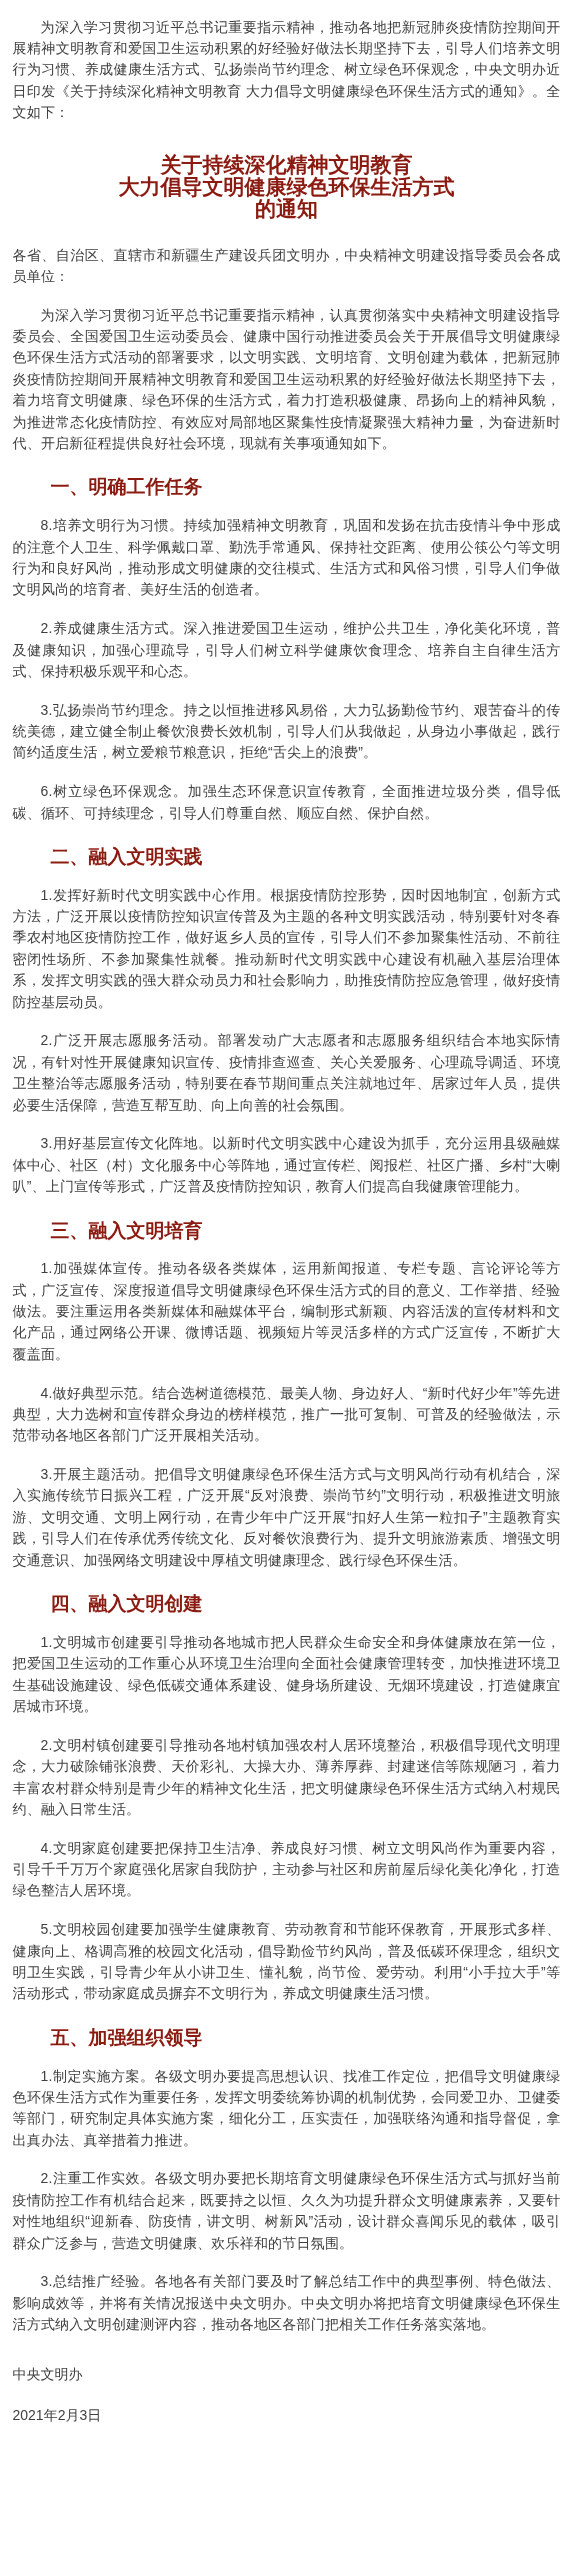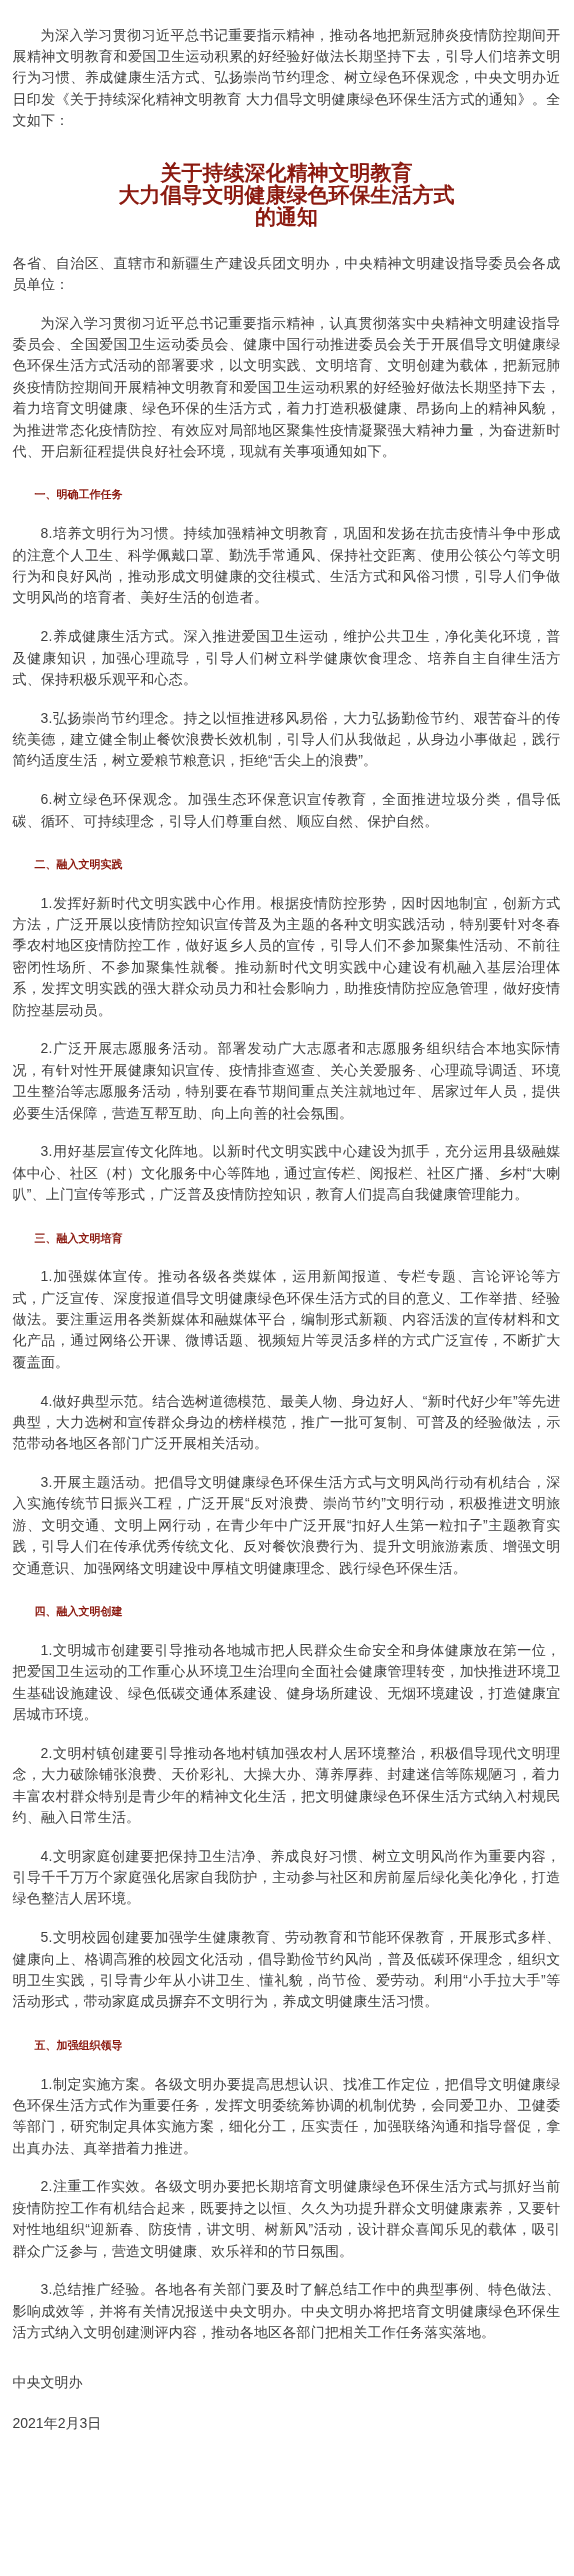--- a/index.html
+++ b/index.html
@@ -5,21 +5,21 @@
   html, body {
     margin: 0;
     padding: 0;
     background: #ffffff;
   }
   body {
     font-family: "Liberation Sans", "DejaVu Sans", sans-serif;
   }
   .doc {
     width: 567px;
-    margin: 8px auto;
+    margin: 0 auto;
     box-sizing: border-box;
     padding: 11.5px 10px 16.5px 9px;
     color: #404040;
     font-size: 14px;
     line-height: 21.4px;
   }
   .para {
     margin: 17.3px 0;
     text-align: justify;
     letter-spacing: 0.2px;
@@ -37,21 +37,21 @@
     font-size: 21px;
     line-height: 22px;
     font-weight: bold;
   }
   .title .title-line {
     display: block;
   }
   .section-heading {
     margin: 22px 0 17.3px 0;
     color: #8B1A10;
-    font-size: 11px;
+    font-size: 19px;
     font-weight: bold;
     text-indent: 2em;
     line-height: 21.4px;
   }
   .signature {
     margin-top: 28px;
     text-align: left;
   }
   .sig-line {
     margin: 0 0 16.5px 0;

